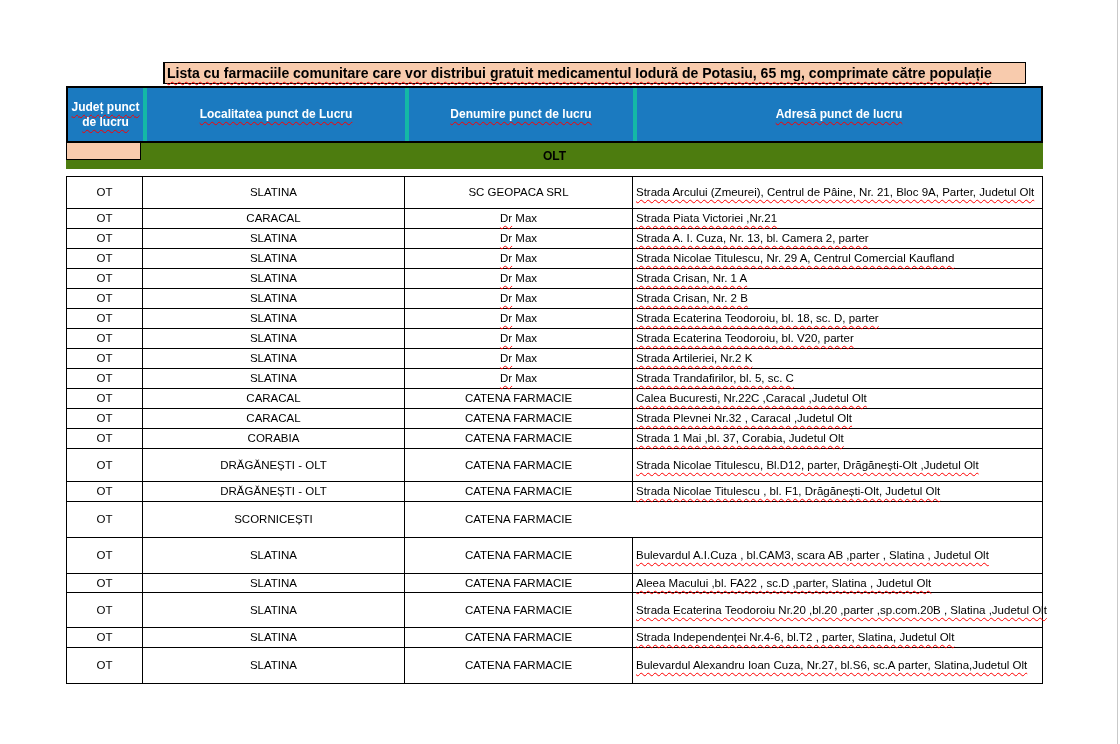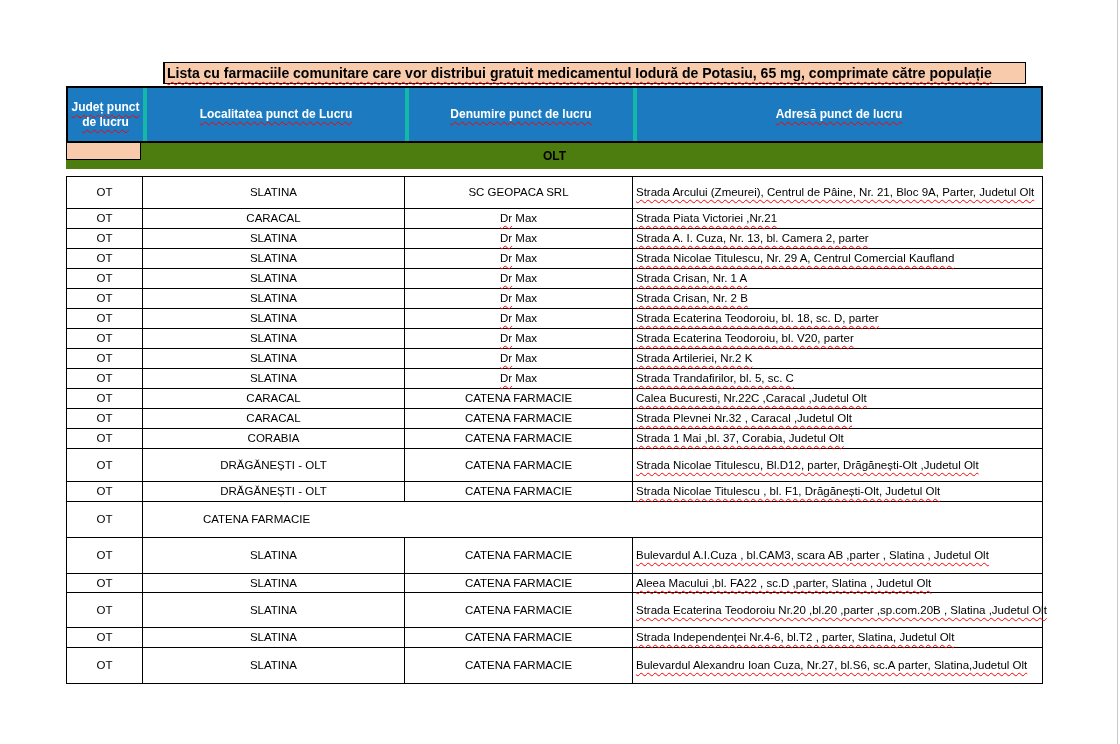--- a/index.html
+++ b/index.html
@@ -224,20 +224,21 @@
         <div class="tr" style="min-height: 19px;">
     <div class="td c1">OT</div>
     <div class="td c2">DRĂGĂNEȘTI - OLT</div>
     <div class="td c3">CATENA FARMACIE</div>
     <div class="td c4 addr">
             <span class="sp">Strada Nicolae Titulescu , bl. F1, Drăgănești-Olt, Judetul Olt</span>
           </div>
   </div>
         <div class="tr" style="min-height: 35px;">
     <div class="td c1">OT</div>
+    <div class="td c2">SCORNICEȘTI</div>
     <div class="td c3">CATENA FARMACIE</div>
   </div>
         <div class="tr" style="min-height: 35px;">
     <div class="td c1">OT</div>
     <div class="td c2">SLATINA</div>
     <div class="td c3">CATENA FARMACIE</div>
     <div class="td c4 addr">
             <span class="sp">Bulevardul A.I.Cuza , bl.CAM3, scara AB ,parter , Slatina , Judetul Olt</span>
           </div>
   </div>

